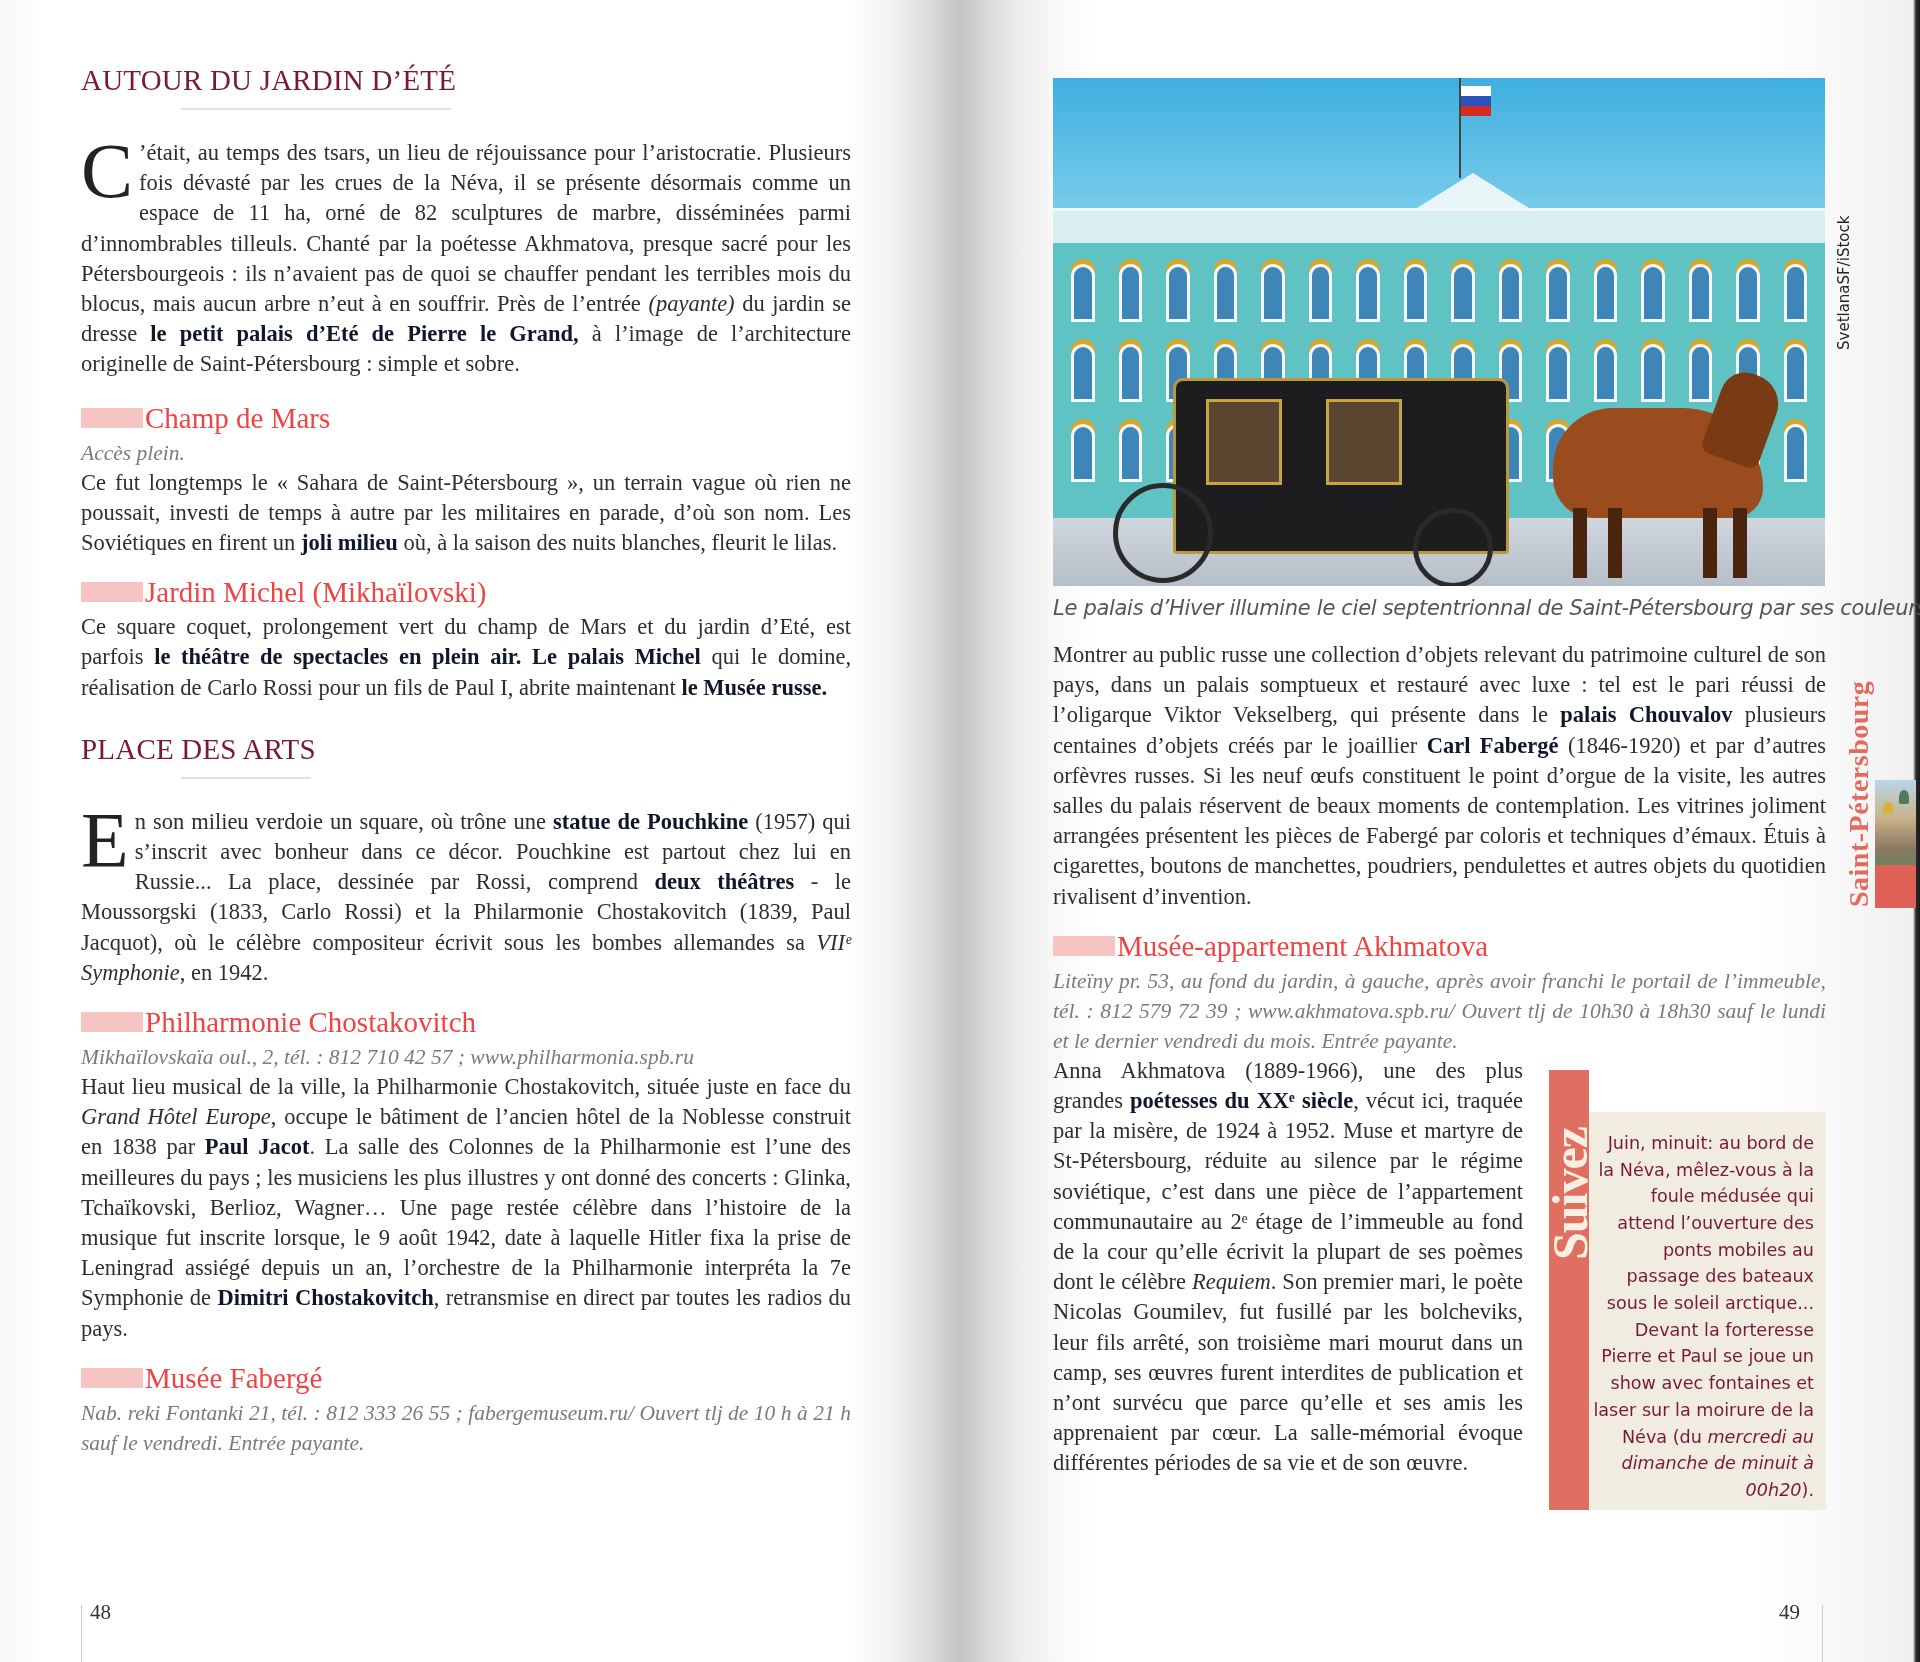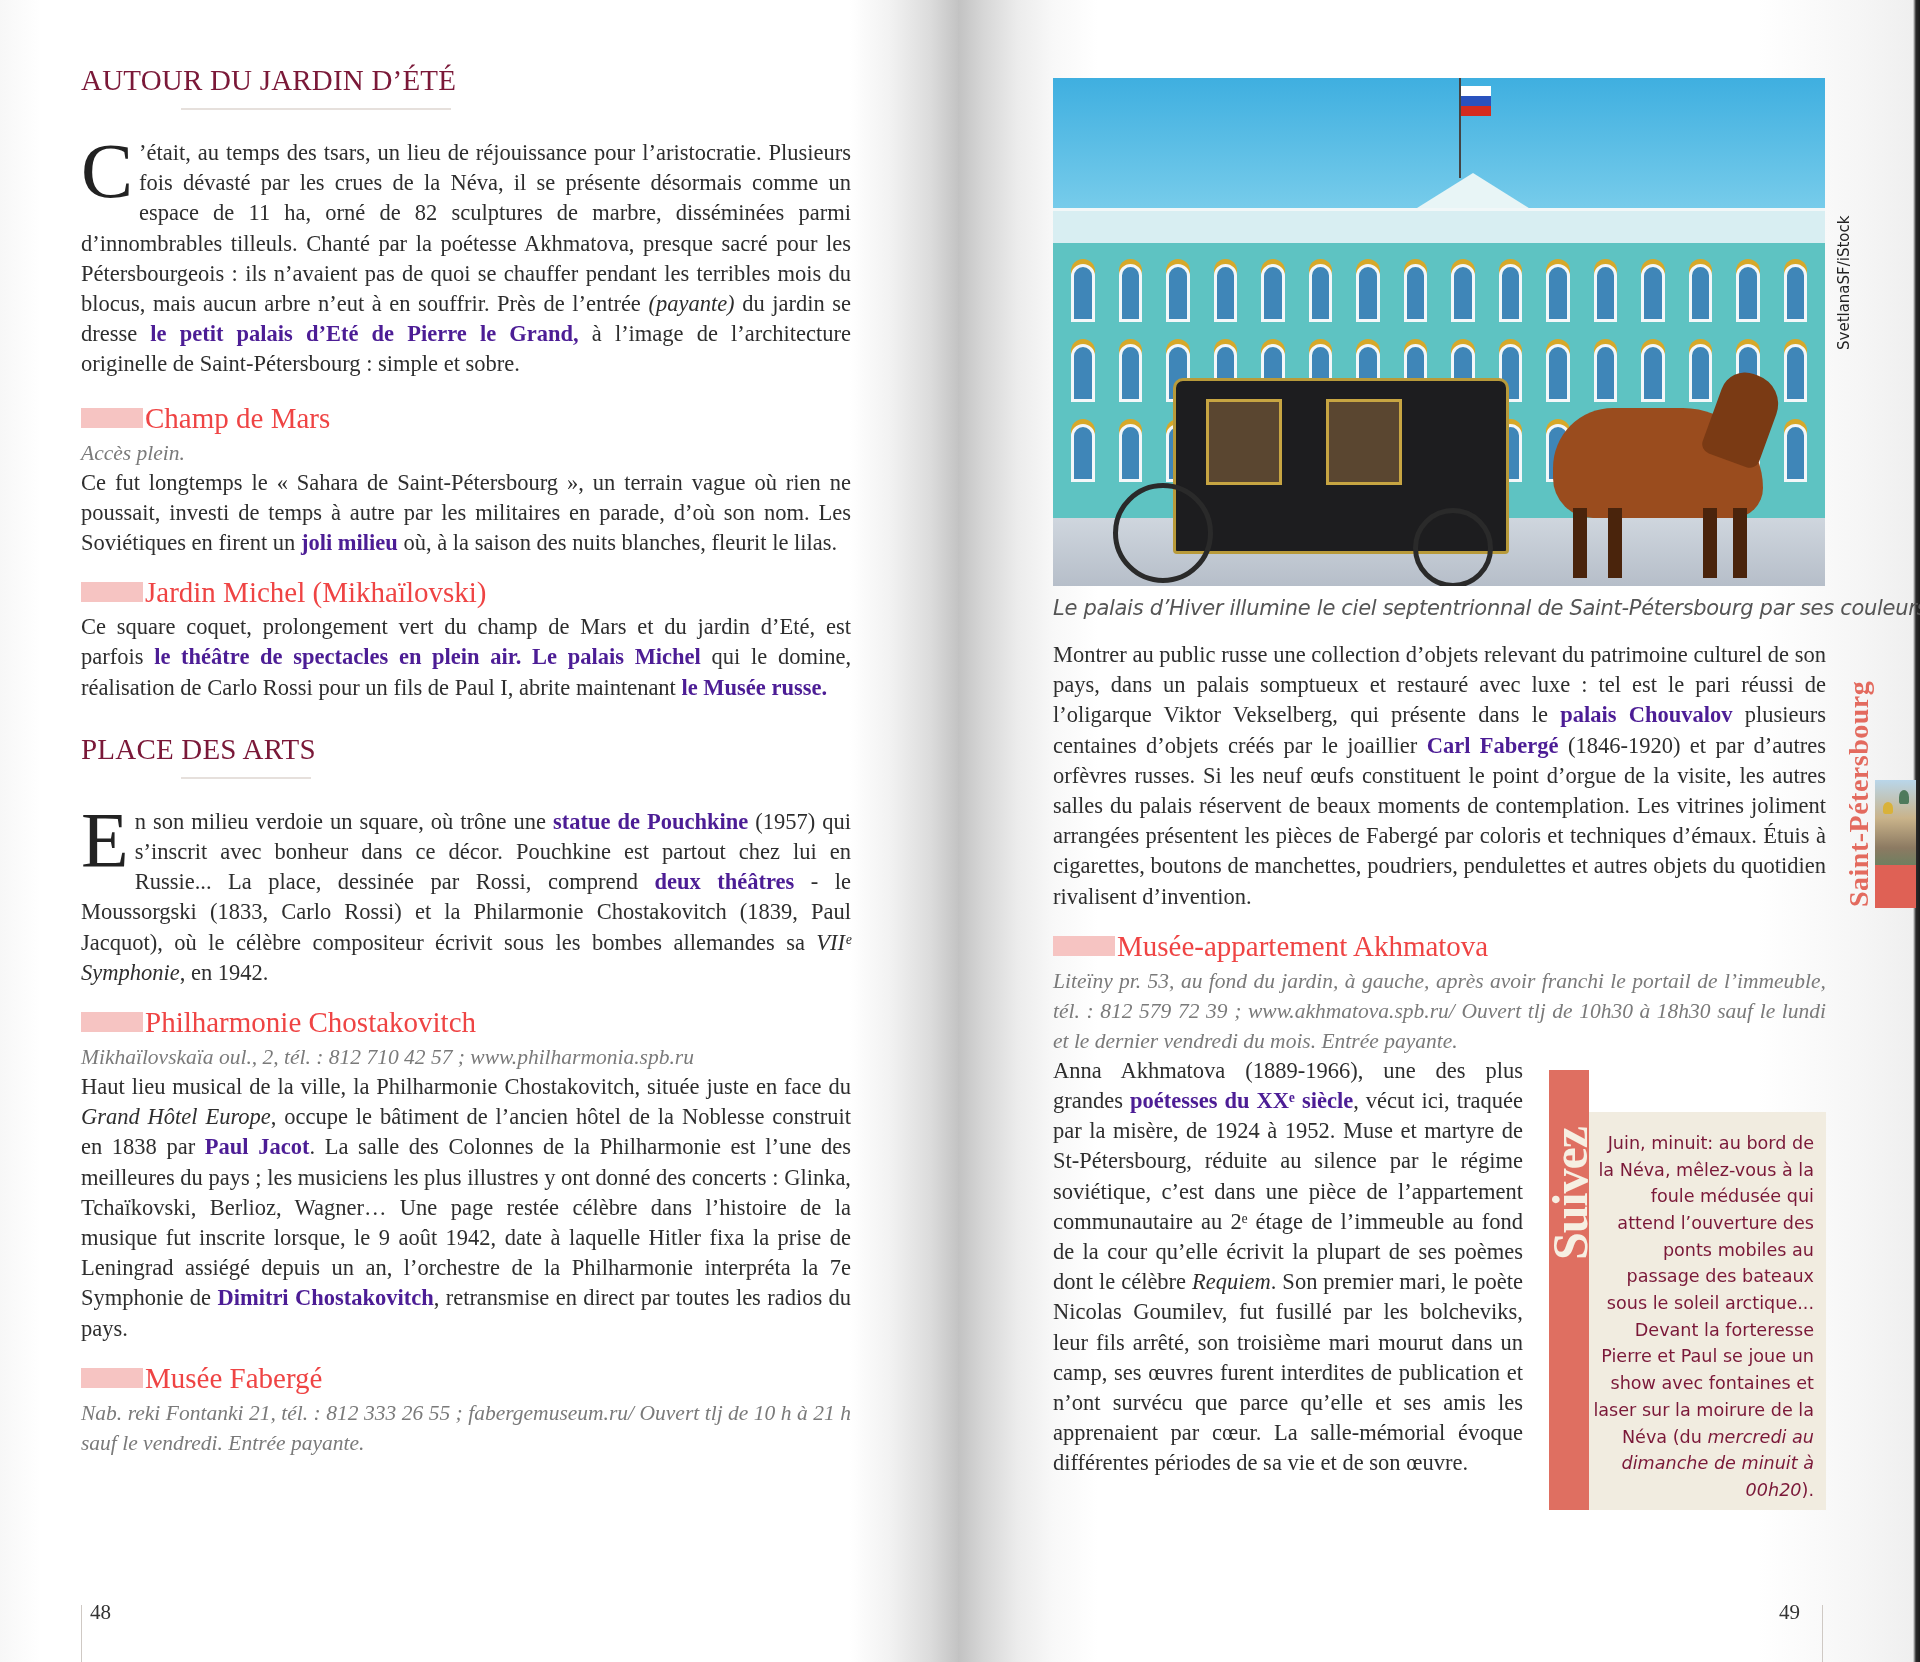--- a/index.html
+++ b/index.html
@@ -26,21 +26,21 @@
     font-size:29px; color:#7a1838; letter-spacing:0.2px; margin:0;
     line-height:36px; font-weight:normal;
   }
   .section-rule { height:2px; background:#e6e0dc; width:270px; margin:10px 0 0 100px; }
   .rule-2 { width:130px; }
 
   .body-text {
     font-size:22.5px; line-height:30.2px; text-align:justify; margin:0;
     hyphens:auto; color:#2e2e2e;
   }
-  .body-text b { font-weight:bold; color:#4c1d95; }
+  .body-text b { font-weight:bold; color:#0f172a; }
   .body-text i { font-style:italic; }
   .dropcap-p { margin-top:28px; }
   .dropcap {
     float:left; font-size:78px; line-height:58px; margin:4px 6px 0 0;
     color:#222; font-weight:normal;
   }
   .heading {
     margin:16px 0 2px 0; font-size:29px; line-height:36px; color:#ef4444;
     display:flex; align-items:center; font-weight:normal;
   }

